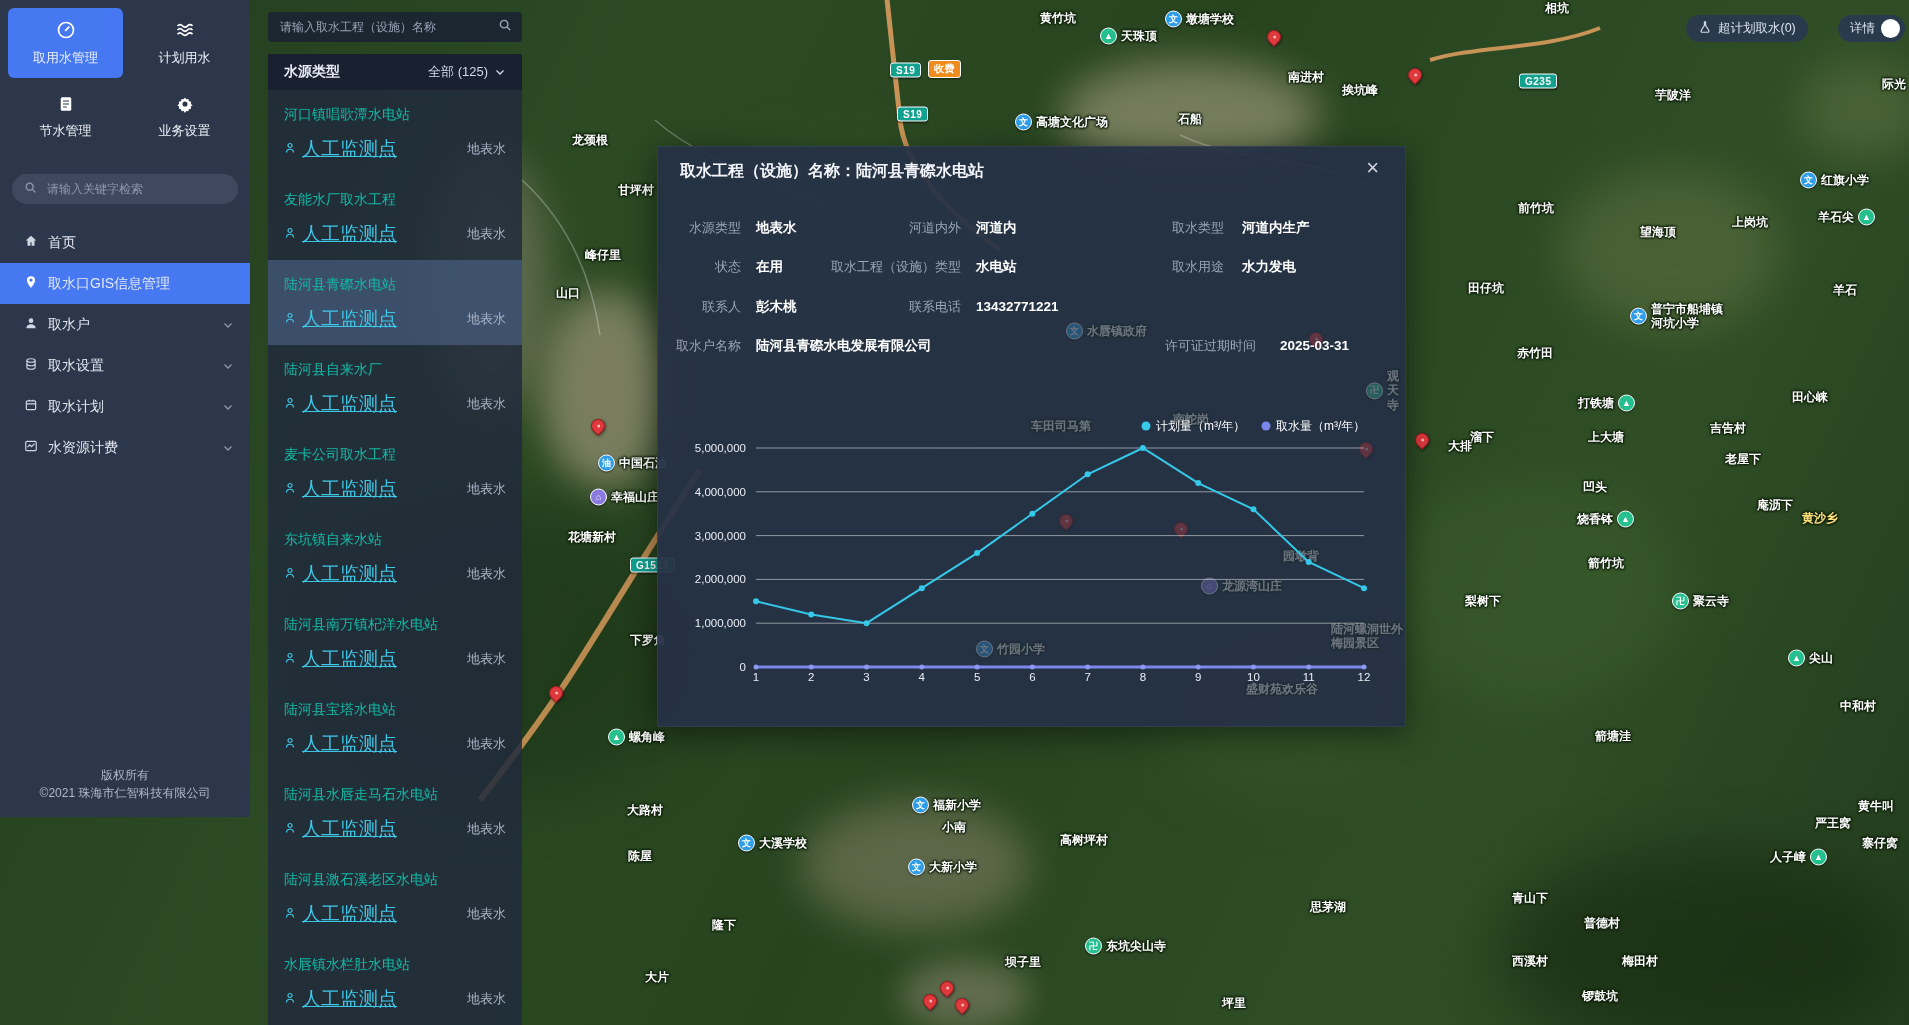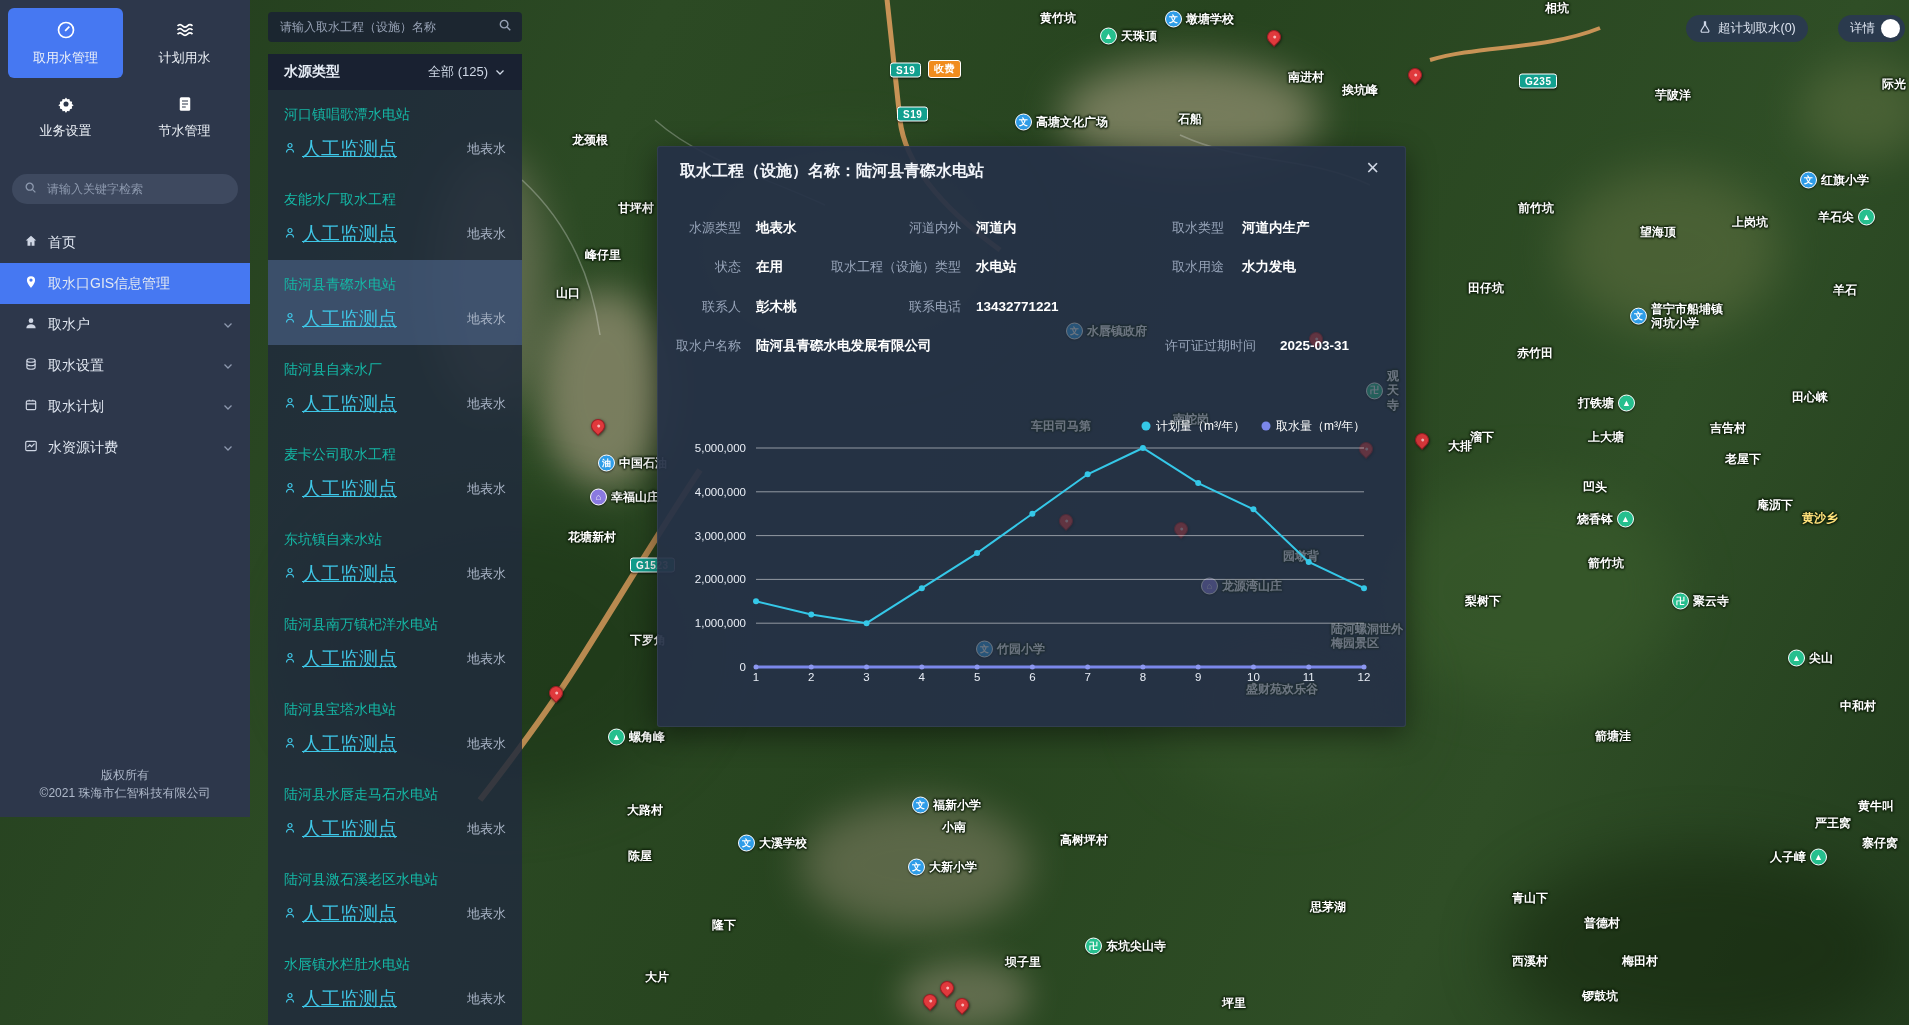--- a/index.html
+++ b/index.html
@@ -167,21 +167,21 @@
         <div class="mlabel" style="left: 627px; top: 810px; text-align: center;"><span>大路村</span></div>
         <div class="mlabel" style="left: 628px; top: 856px;"><span>陈屋</span></div>
         <div class="mlabel" style="left: 712px; top: 925px;"><span>隆下</span></div>
         <div class="mlabel" style="left: 645px; top: 977px;"><span>大片</span></div>
         <div class="mlabel" style="left: 630px; top: 640px;"><span>下罗角</span></div>
         <div class="mlabel" style="left: 568px; top: 537px;"><span>花塘新村</span></div>
         <div class="mlabel" style="left: 590px; top: 497px;"><span class="micon resort">⌂</span><span>幸福山庄</span></div>
         <div class="mlabel" style="left: 598px; top: 463px;"><span class="micon gas">油</span><span>中国石油</span></div>
         <div class="mlabel" style="left: 608px; top: 737px;"><span class="micon mountain">▲</span><span>螺角峰</span></div>
         <div class="mlabel" style="left: 572px; top: 140px;"><span>龙颈根</span></div>
-        <div class="mlabel" style="left: 618px; top: 208px;"><span>甘坪村</span></div>
+        <div class="mlabel" style="left: 618px; top: 190px;"><span>甘坪村</span></div>
         <div class="mlabel" style="left: 585px; top: 255px;"><span>峰仔里</span></div>
         <div class="mlabel" style="left: 556px; top: 293px;"><span>山口</span></div>
         <div class="badge" style="left: 890px; top: 70px;">S19</div>
         <div class="badge orange" style="left: 928px; top: 69px;">收费</div>
         <div class="badge" style="left: 897px; top: 114px;">S19</div>
         <div class="badge" style="left: 1519px; top: 37px; margin-top: 44px;">G235</div>
         <div class="badge" style="left: 630px; top: 565px;">G1523</div>
         <div class="map-pin" style="left: 1274px; top: 44px;"></div>
         <div class="map-pin" style="left: 1415px; top: 82px;"></div>
         <div class="map-pin" style="left: 598px; top: 433px;"></div>
@@ -215,32 +215,32 @@
         </div>
         <div class="tile">
           <span><svg viewBox="0 0 24 24" width="20" height="20" fill="none" stroke="#fff" stroke-width="2">
               <path d="M3 7q3 -3 6 0t6 0t6 0"></path>
               <path d="M3 12q3 -3 6 0t6 0t6 0"></path>
               <path d="M3 17q3 -3 6 0t6 0t6 0"></path>
             </svg></span>
           <span>计划用水</span>
         </div>
         <div class="tile">
+          <span><svg viewBox="0 0 24 24" width="18" height="18">
+              <rect x="5" y="3" width="14" height="18" rx="2" fill="#fff"></rect>
+              <path d="M8 8h8M8 12h8M8 16h5" stroke="#2d374b" stroke-width="1.6"></path>
+            </svg></span>
+          <span>节水管理</span>
+        </div>
+        <div class="tile">
           <span><svg viewBox="0 0 24 24" width="18" height="18" fill="#fff">
               <path d="M12 1.5l2 3 3.5-.5 1 3.5 3.5 1-.5 3.5 3 2-3 2 .5 3.5-3.5 1-1 3.5-3.5-.5-2 3-2-3-3.5.5-1-3.5-3.5-1 .5-3.5-3-2 3-2-.5-3.5 3.5-1 1-3.5 3.5.5z" transform="scale(.82) translate(2.6 2.6)"></path>
               <circle cx="12" cy="12" r="3.4" fill="#2d374b"></circle>
             </svg></span>
           <span>业务设置</span>
-        </div>
-        <div class="tile">
-          <span><svg viewBox="0 0 24 24" width="18" height="18">
-              <rect x="5" y="3" width="14" height="18" rx="2" fill="#fff"></rect>
-              <path d="M8 8h8M8 12h8M8 16h5" stroke="#2d374b" stroke-width="1.6"></path>
-            </svg></span>
-          <span>节水管理</span>
         </div>
       </div>
     <div class="sb-search">
       <span><svg viewBox="0 0 24 24" width="13" height="13" fill="none" stroke="#8d99ae" stroke-width="2.4">
             <circle cx="10.5" cy="10.5" r="6.5"></circle>
             <path d="M15.5 15.5 L21 21"></path>
           </svg></span>
       <input type="text" placeholder="请输入关键字检索" style="">
     </div>
     <nav class="menu" id="menu">

